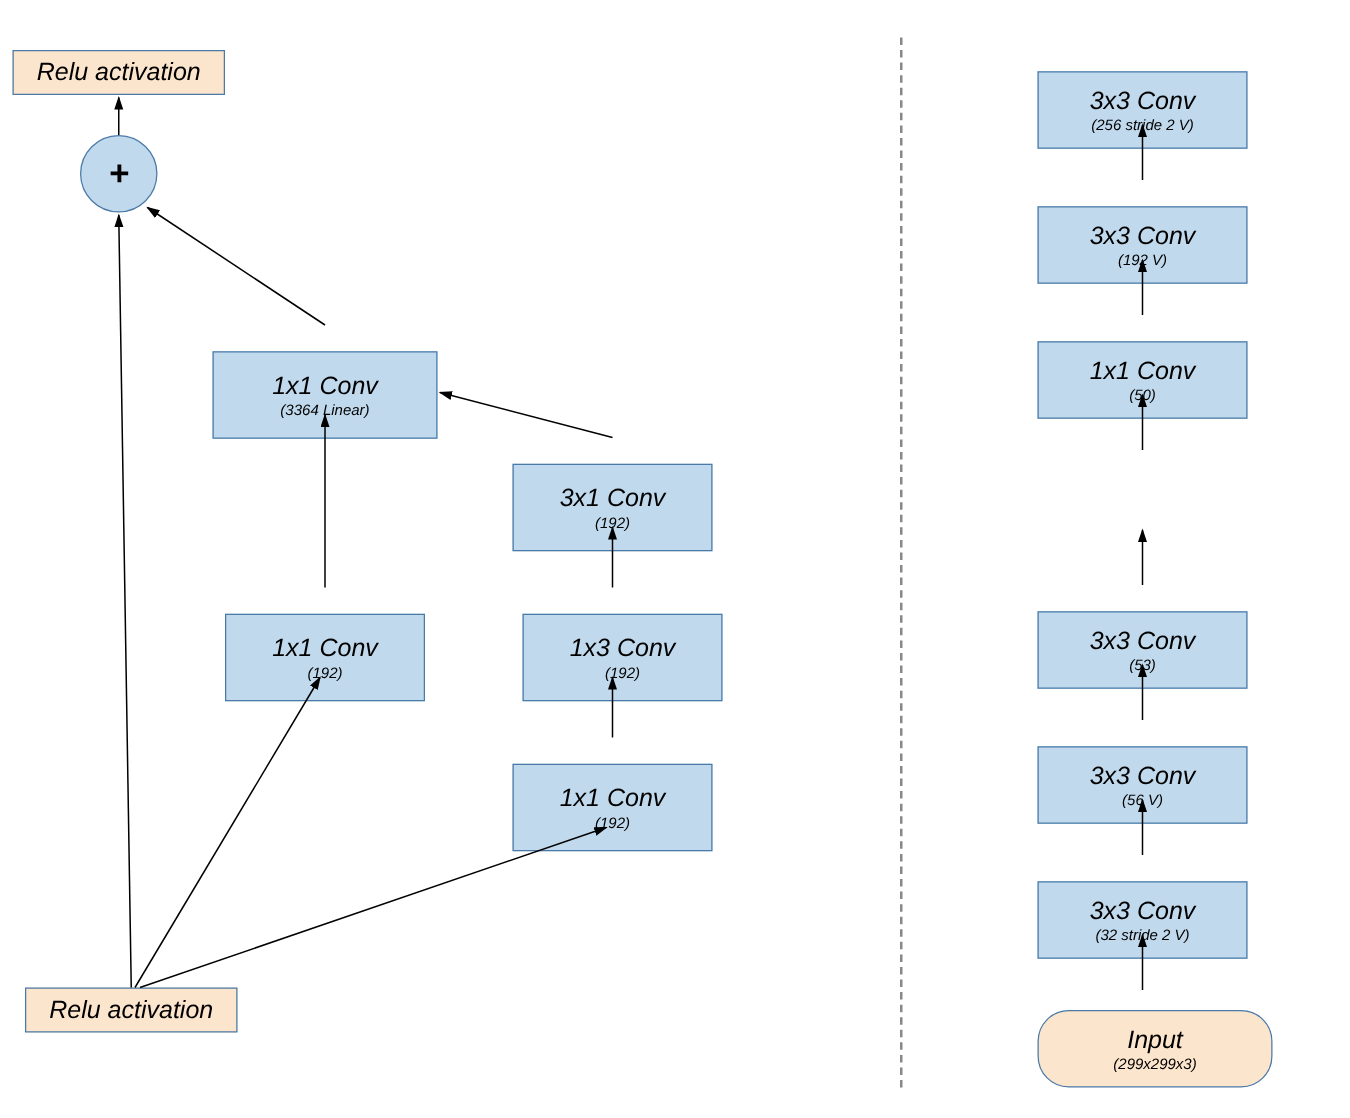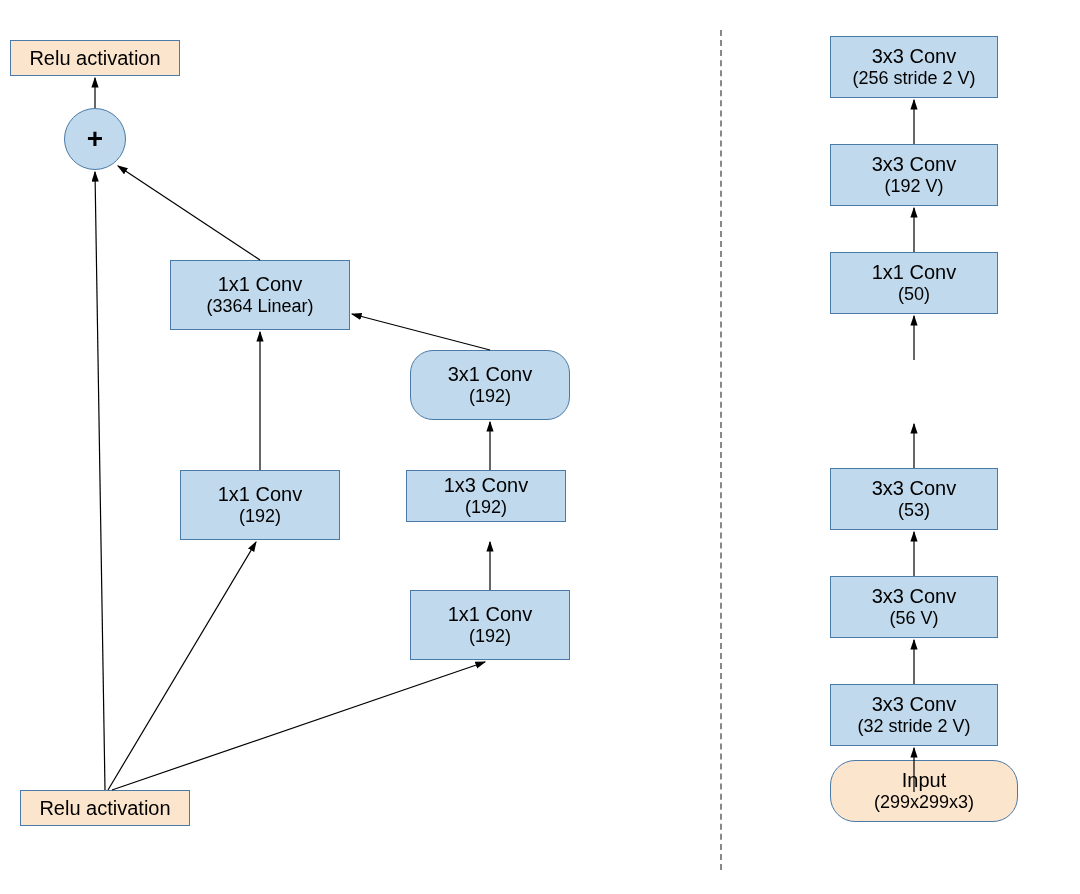--- a/index.html
+++ b/index.html
@@ -8,33 +8,34 @@
     padding: 0;
     background: #ffffff;
     font-family: Arial, Helvetica, sans-serif;
     font-size: 20px;
     color: #000;
   }
   #canvas {
     position: relative;
     width: 1080px;
     height: 894px;
+    font-style: italic;
   }
   .box {
     position: absolute;
     border: 1.5px solid #4a7aa8;
     text-align: center;
     display: flex;
     flex-direction: column;
     justify-content: center;
     align-items: center;
     line-height: 1.2;
     padding: 4px;
   }
-  .blue { background: #c0d9ec; }
+  .blue { background: #c0d9ec; margin-top: 21px; }
   .peach { background: #fce5cd; }
   .circle {
     position: absolute;
     border: 1.5px solid #4a7aa8;
     background: #c0d9ec;
     border-radius: 50%;
     display: flex;
     justify-content: center;
     align-items: center;
     font-weight: bold;
@@ -44,51 +45,51 @@
     position: absolute;
     border-left: 2px dashed #888;
   }
   svg.arrows {
     position: absolute;
     top: 0; left: 0;
     width: 1080px;
     height: 894px;
     pointer-events: none;
   }
-  .sub { font-size: 18px; }
+  .sub { font-size: 12px; }
 </style>
 </head>
 <body>
 
 <div id="canvas">
 
   <div class="box peach" style="left:10px; top:40px; width:170px; height:36px;">
     <span>Relu activation</span>
   </div>
 
   <div class="circle" style="left:64px; top:108px; width:62px; height:62px;">
     <span>+</span>
   </div>
 
   <div class="box blue" style="left:170px; top:260px; width:180px; height:70px;">
     <span>1x1 Conv</span>
     <span class="sub">(3364 Linear)</span>
   </div>
 
-  <div class="box blue" style="left:410px; top:350px; width:160px; height:70px;border-radius:23px;">
+  <div class="box blue" style="left:410px; top:350px; width:160px; height:70px;">
     <span>3x1 Conv</span>
     <span class="sub">(192)</span>
   </div>
 
   <div class="box blue" style="left:180px; top:470px; width:160px; height:70px;">
     <span>1x1 Conv</span>
     <span class="sub">(192)</span>
   </div>
 
-  <div class="box blue" style="left:406px; top:470px; width:160px; height:52px;">
+  <div class="box blue" style="left:418px; top:470px; width:160px; height:70px;">
     <span>1x3 Conv</span>
     <span class="sub">(192)</span>
   </div>
 
   <div class="box blue" style="left:410px; top:590px; width:160px; height:70px;">
     <span>1x1 Conv</span>
     <span class="sub">(192)</span>
   </div>
 
   <div class="box peach" style="left:20px; top:790px; width:170px; height:36px;">
@@ -121,21 +122,21 @@
   <div class="box blue" style="left:830px; top:576px; width:168px; height:62px;">
     <span>3x3 Conv</span>
     <span class="sub">(56 V)</span>
   </div>
 
   <div class="box blue" style="left:830px; top:684px; width:168px; height:62px;">
     <span>3x3 Conv</span>
     <span class="sub">(32 stride 2 V)</span>
   </div>
 
-  <div class="box peach" style="left:830px; top:760px; width:188px; height:62px;border-radius:25px;">
+  <div class="box peach" style="left:830px; top:808px; width:188px; height:62px;border-radius:25px;">
     <span>Input</span>
     <span class="sub">(299x299x3)</span>
   </div>
 
   <svg class="arrows">
     <defs>
       <marker id="ah" markerWidth="10" markerHeight="10" refX="8" refY="3" orient="auto" markerUnits="strokeWidth">
         <path d="M0,0 L9,3 L0,6 Z" fill="#000"></path>
       </marker>
     </defs>

